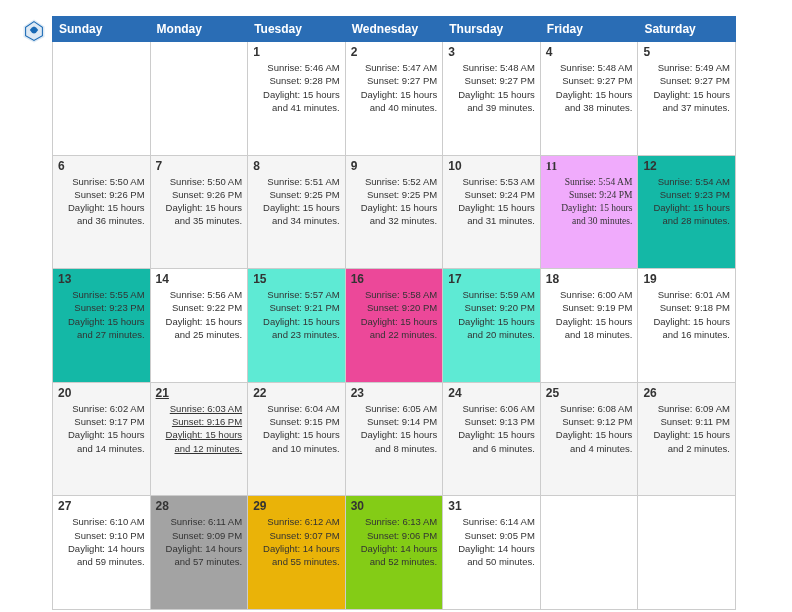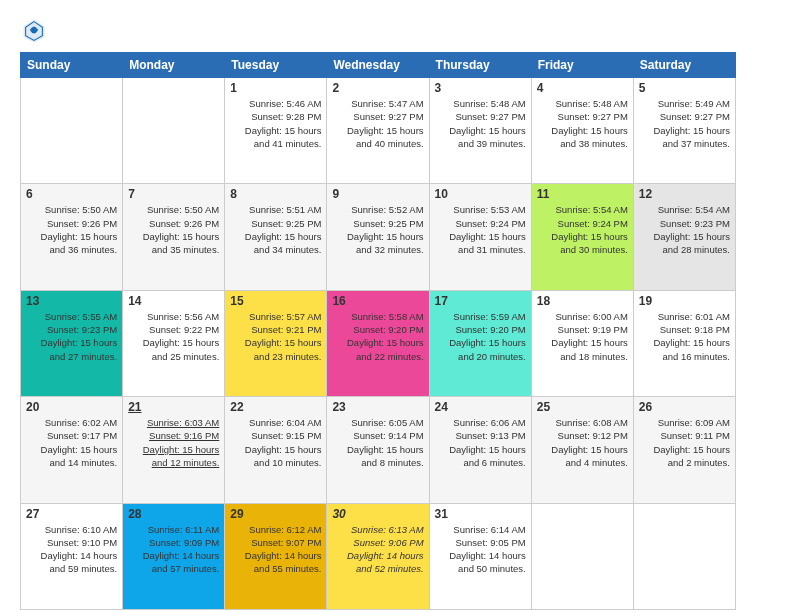--- a/index.html
+++ b/index.html
@@ -9,21 +9,21 @@
       width: 792px;
       height: 612px;
       overflow: hidden;
     }
     .page {
       width: 756px;
       height: 612px;
       background: #fff;
       padding: 16px 20px 2px 20px;
       display: flex;
-      flex-direction: column;
+      flex-direction: row;
     }
     .header {
       display: flex;
       justify-content: space-between;
       align-items: flex-start;
       margin-bottom: 8px;
     }
     .logo {
       display: flex;
       align-items: center;
@@ -210,28 +210,28 @@
 Daylight: 15 hours
 and 32 minutes.</div>
           </td>
           <td style="background: rgb(245, 245, 245);">
             <span class="day-number">10</span>
             <div class="day-info">Sunrise: 5:53 AM
 Sunset: 9:24 PM
 Daylight: 15 hours
 and 31 minutes.</div>
           </td>
-          <td style="background: #bef264;">
+          <td style="background: #f0abfc; font-family: Liberation Serif, serif;">
             <span class="day-number">11</span>
             <div class="day-info">Sunrise: 5:54 AM
 Sunset: 9:24 PM
 Daylight: 15 hours
 and 30 minutes.</div>
           </td>
-          <td style="background: #e5e5e5;">
+          <td style="background: #14b8a6;">
             <span class="day-number">12</span>
             <div class="day-info">Sunrise: 5:54 AM
 Sunset: 9:23 PM
 Daylight: 15 hours
 and 28 minutes.</div>
           </td>
         </tr>
         <tr>
           <td style="background: #14b8a6;">
             <span class="day-number">13</span>
@@ -240,21 +240,21 @@
 Daylight: 15 hours
 and 27 minutes.</div>
           </td>
           <td style="background: rgb(255, 255, 255);">
             <span class="day-number">14</span>
             <div class="day-info">Sunrise: 5:56 AM
 Sunset: 9:22 PM
 Daylight: 15 hours
 and 25 minutes.</div>
           </td>
-          <td style="background: #fde047;">
+          <td style="background: #5eead4;">
             <span class="day-number">15</span>
             <div class="day-info">Sunrise: 5:57 AM
 Sunset: 9:21 PM
 Daylight: 15 hours
 and 23 minutes.</div>
           </td>
           <td style="background: #ec4899;">
             <span class="day-number">16</span>
             <div class="day-info">Sunrise: 5:58 AM
 Sunset: 9:20 PM
@@ -335,35 +335,35 @@
           </td>
         </tr>
         <tr>
           <td style="background: rgb(255, 255, 255);">
             <span class="day-number">27</span>
             <div class="day-info">Sunrise: 6:10 AM
 Sunset: 9:10 PM
 Daylight: 14 hours
 and 59 minutes.</div>
           </td>
-          <td style="background: #0ea5e9; margin-top: 13px;">
+          <td style="background: #a3a3a3; margin-top: 13px;">
             <span class="day-number">28</span>
             <div class="day-info">Sunrise: 6:11 AM
 Sunset: 9:09 PM
 Daylight: 14 hours
 and 57 minutes.</div>
           </td>
           <td style="background: #eab308;">
             <span class="day-number">29</span>
             <div class="day-info">Sunrise: 6:12 AM
 Sunset: 9:07 PM
 Daylight: 14 hours
 and 55 minutes.</div>
           </td>
-          <td style="background: #fde047; font-style: italic;">
+          <td style="background: #84cc16;">
             <span class="day-number">30</span>
             <div class="day-info">Sunrise: 6:13 AM
 Sunset: 9:06 PM
 Daylight: 14 hours
 and 52 minutes.</div>
           </td>
           <td style="background: rgb(255, 255, 255); margin-left: 20px;">
             <span class="day-number">31</span>
             <div class="day-info">Sunrise: 6:14 AM
 Sunset: 9:05 PM

